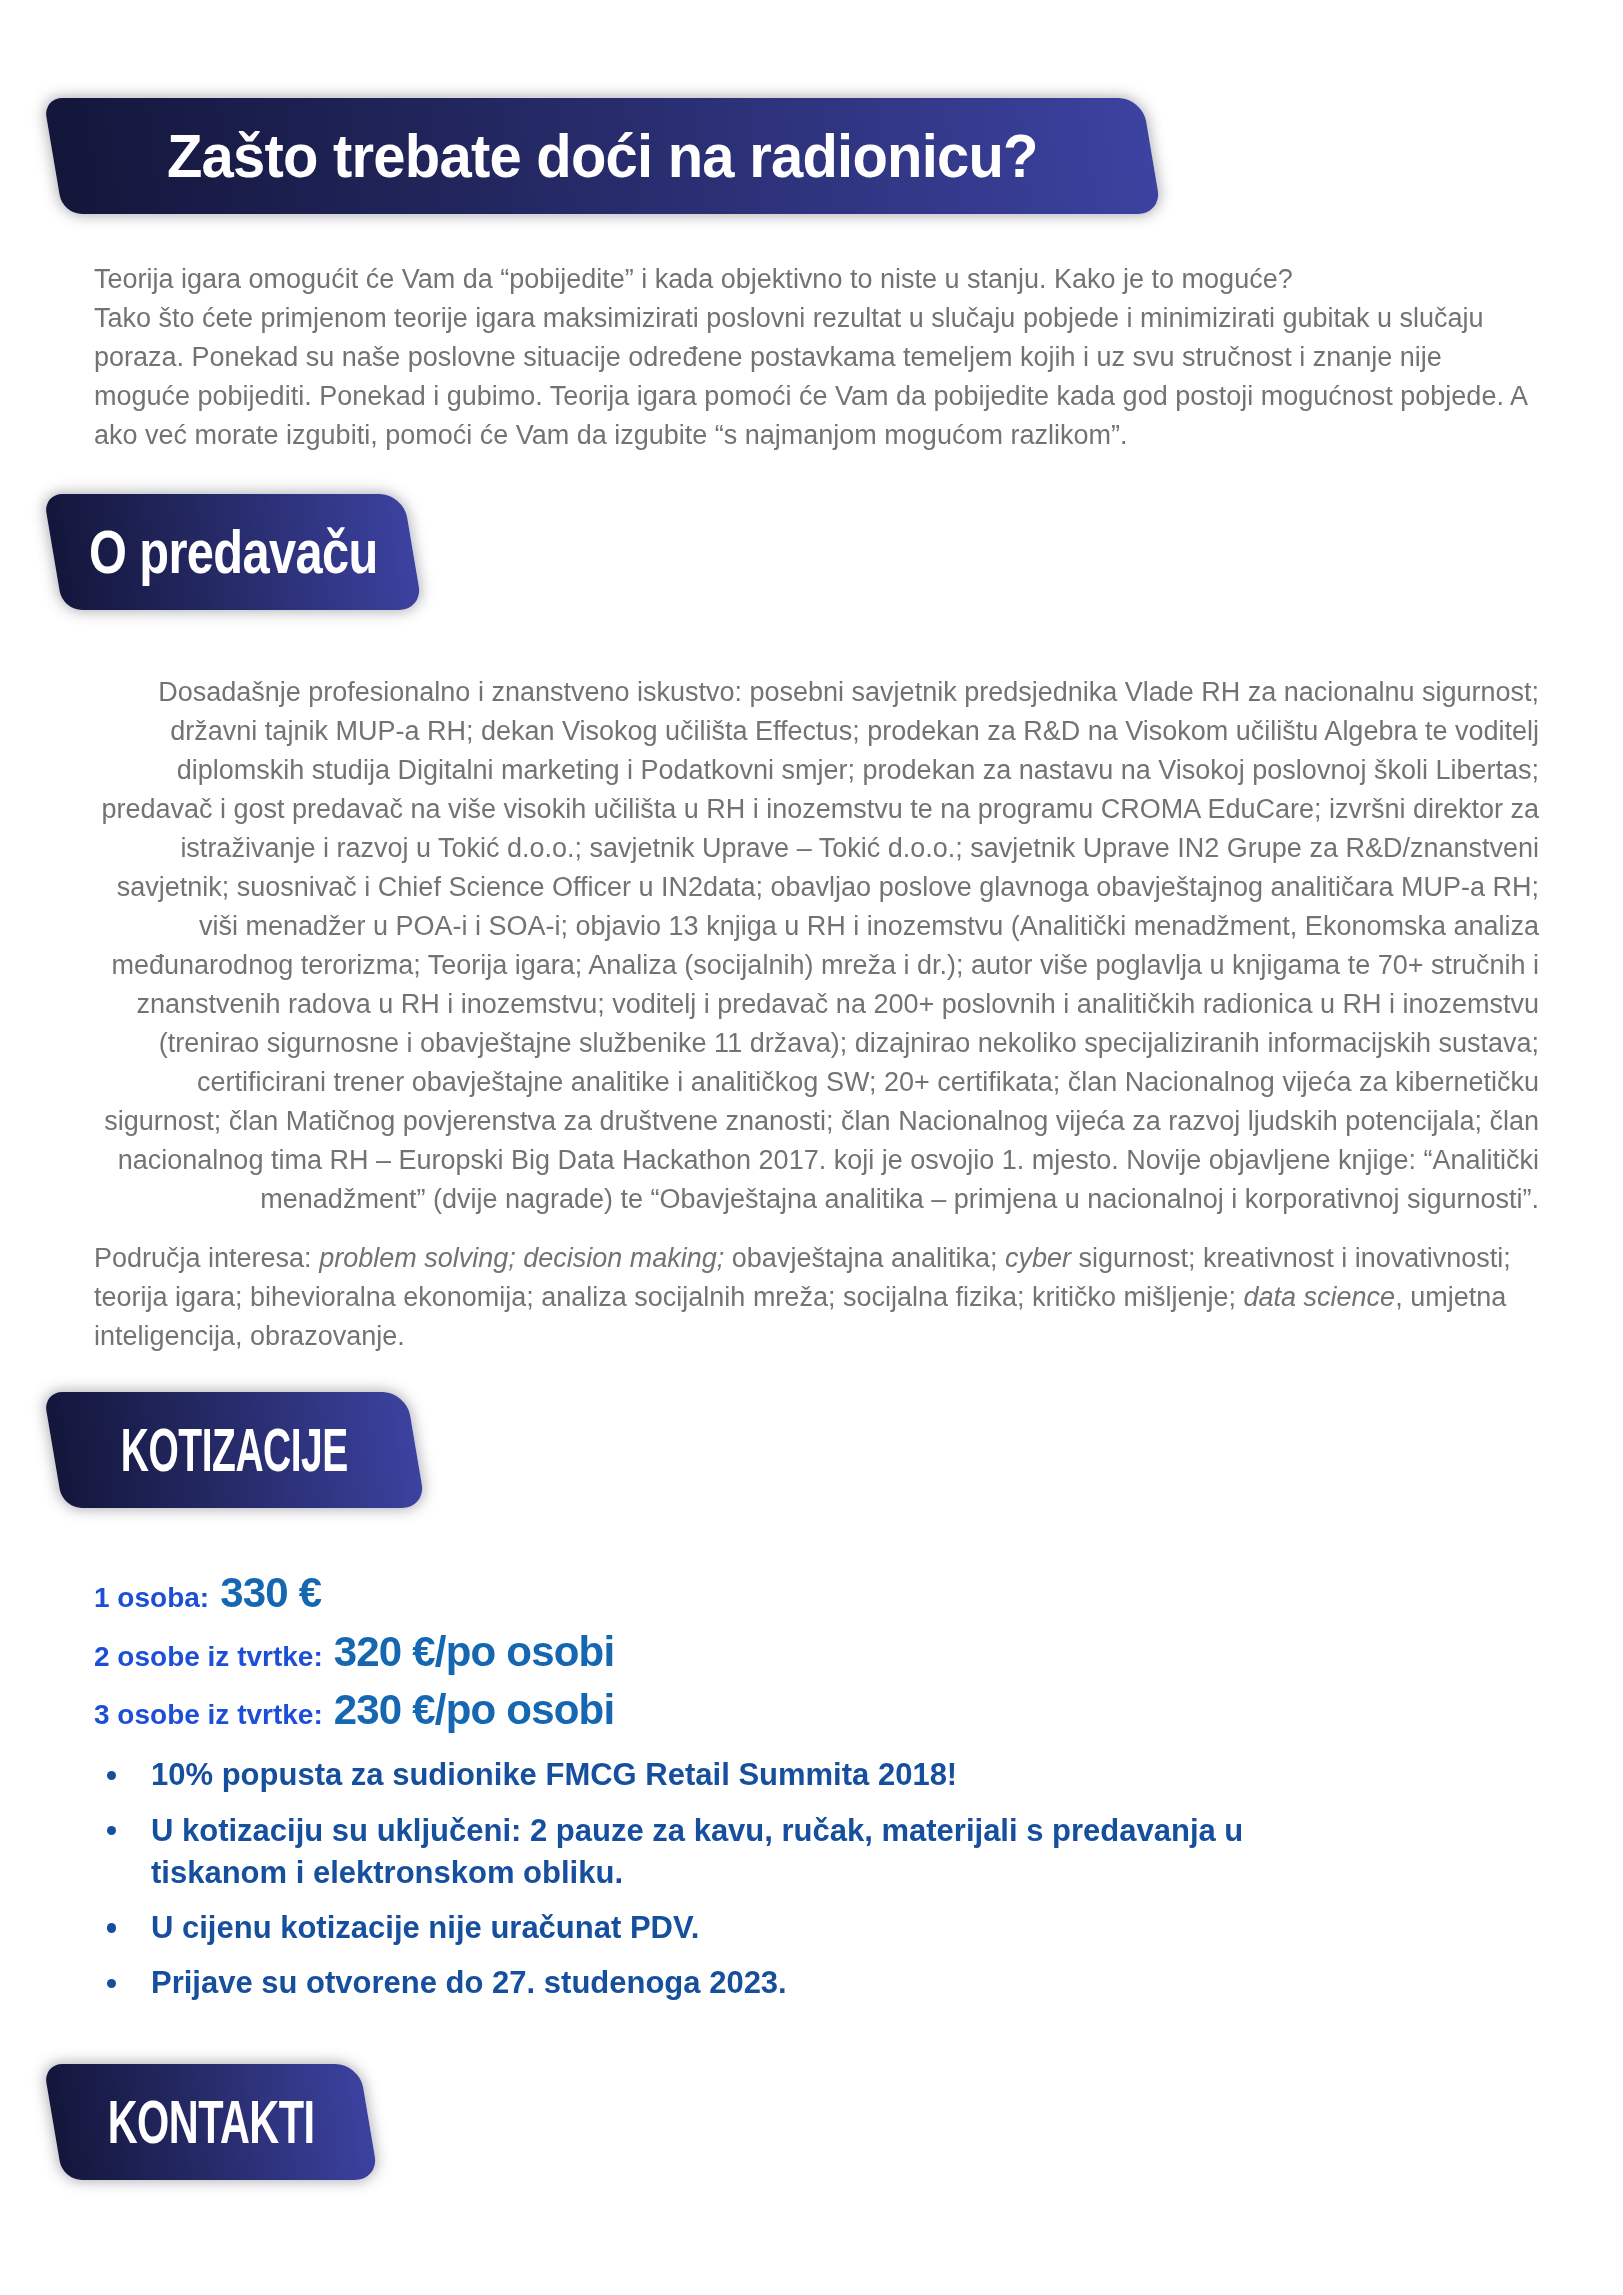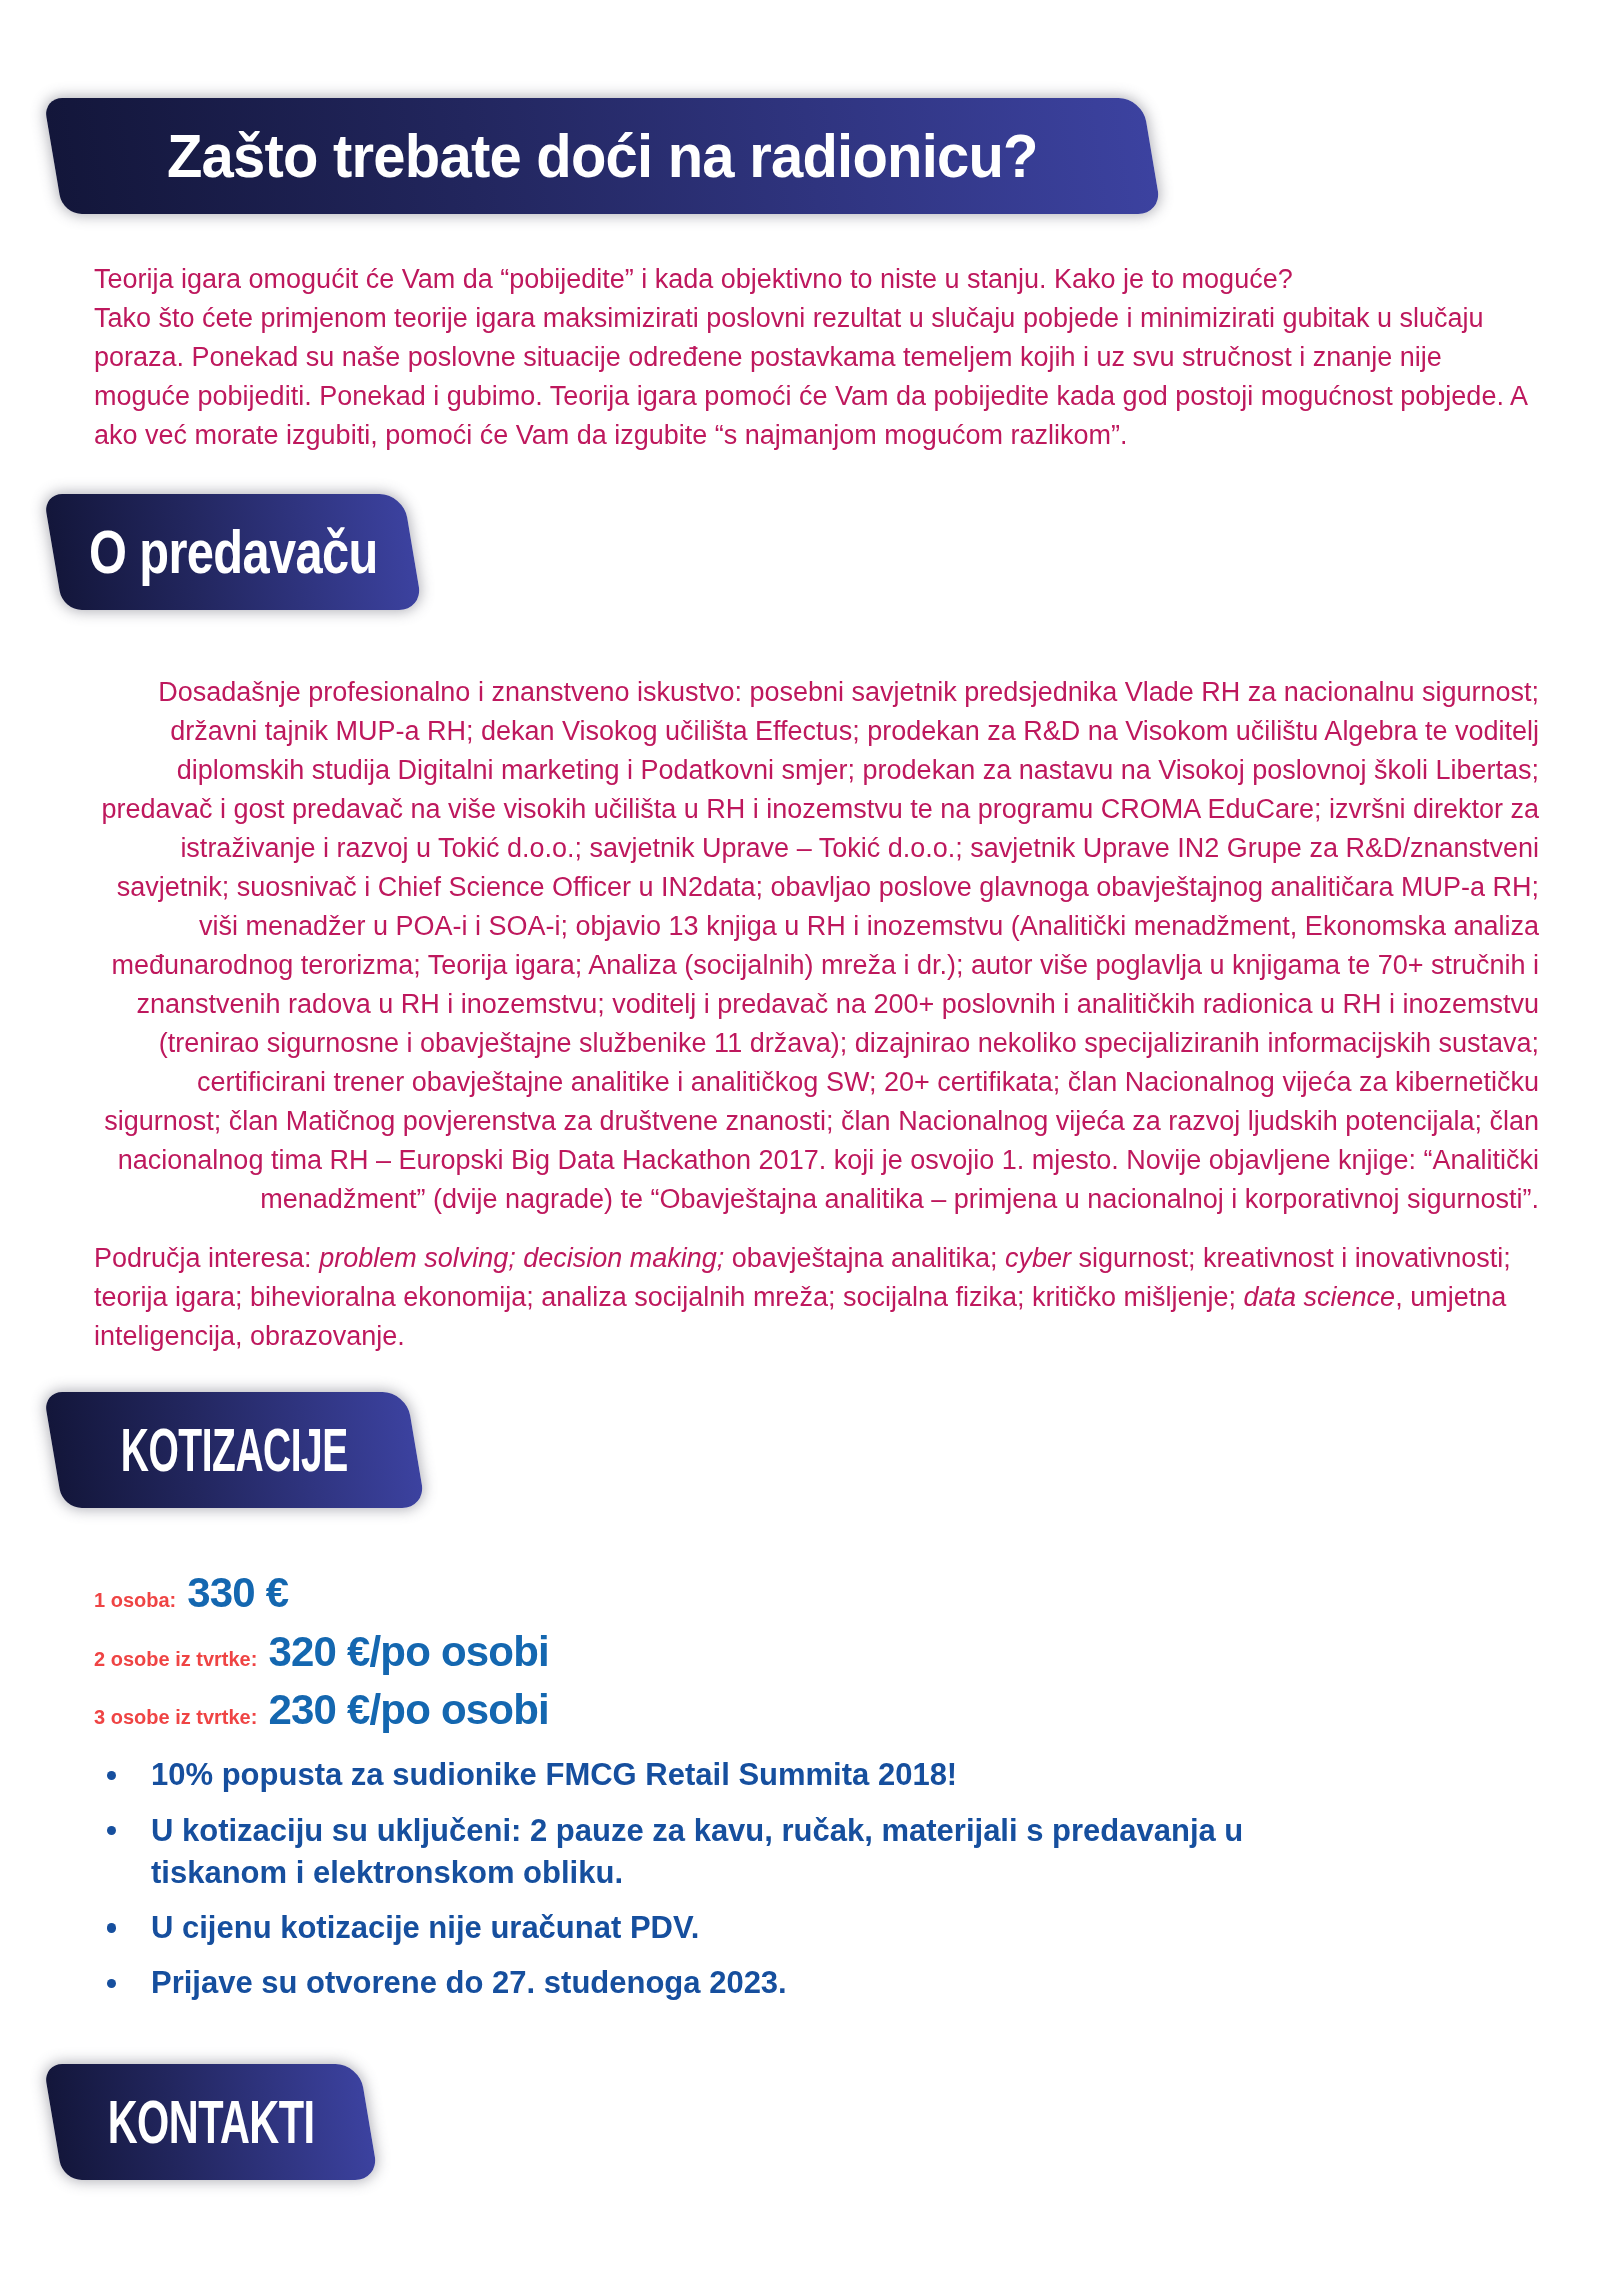--- a/index.html
+++ b/index.html
@@ -37,32 +37,32 @@
   .banner-lecturer{width:360px;margin-top:39px;--sx:.80;}
   .banner-fees{width:363px;margin-top:36px;--sx:.64;}
   .banner-contacts{width:316px;margin-top:60px;--sx:.68;}
 
   
   .copy{
     margin:0 0 0 94px;
     width:1445px;
     font-size:27px;
     line-height:39px;
-    color:#be185d;
+    color:#737373;
   }
   .copy + .copy{}
   .first-copy{margin-top:46px;}
   .bio{margin-top:63px;text-align:right;}
   .interests{margin-top:20.4px;}
   .it{font-style:italic;}
 
   
   .pricing{margin:61px 0 0 94px;}
   .price-row{display:flex;align-items:baseline;gap:11px;margin-bottom:10.2px;}
-  .price-label{font-size:20px;font-weight:bold;color:#ef4444;}
+  .price-label{font-size:28px;font-weight:bold;color:#1d4ed8;}
   .price-value{font-size:42px;font-weight:bold;color:var(--price-blue,#1467b0);letter-spacing:-0.8px;text-align:right;}
 
   
   .fee-bullets{margin:20.4px 0 0 102px;padding:0;list-style:none;width:1194px;}
   .fee-bullets li{
     position:relative;
     padding-left:49px;
     margin-bottom:13.4px;
     font-size:31px;
     line-height:42px;

